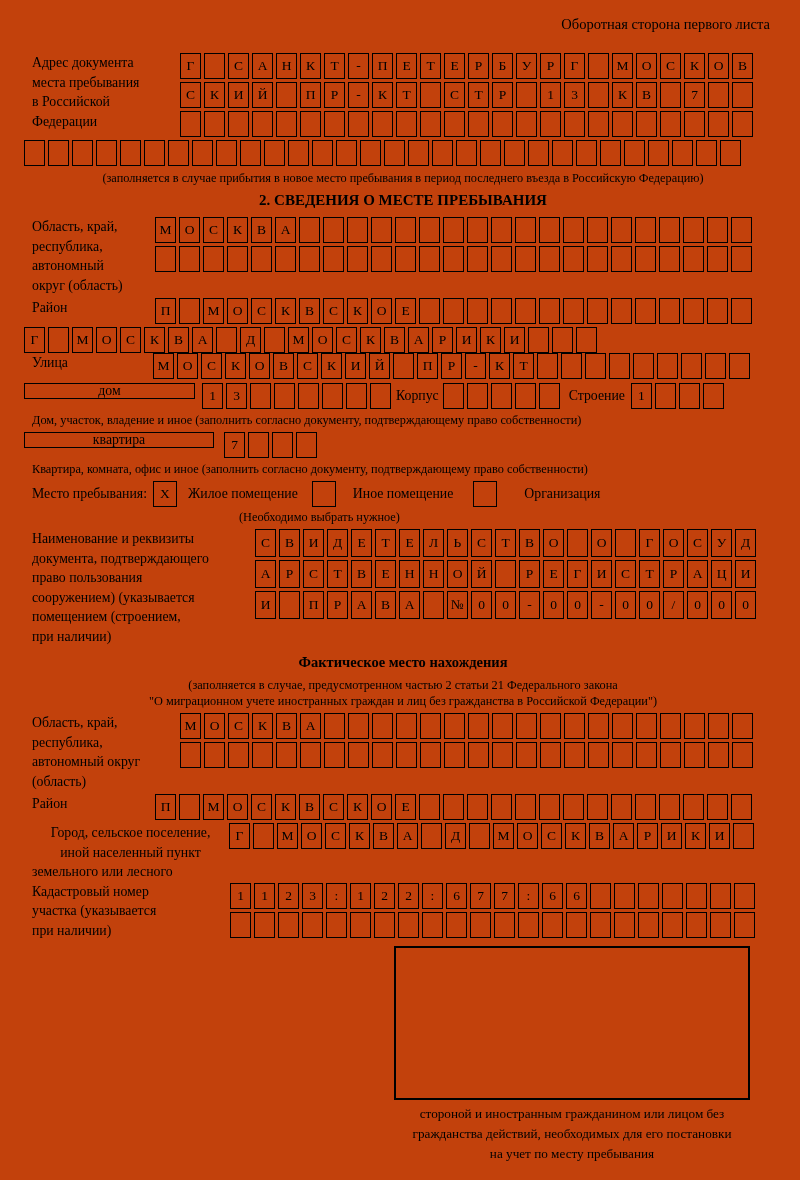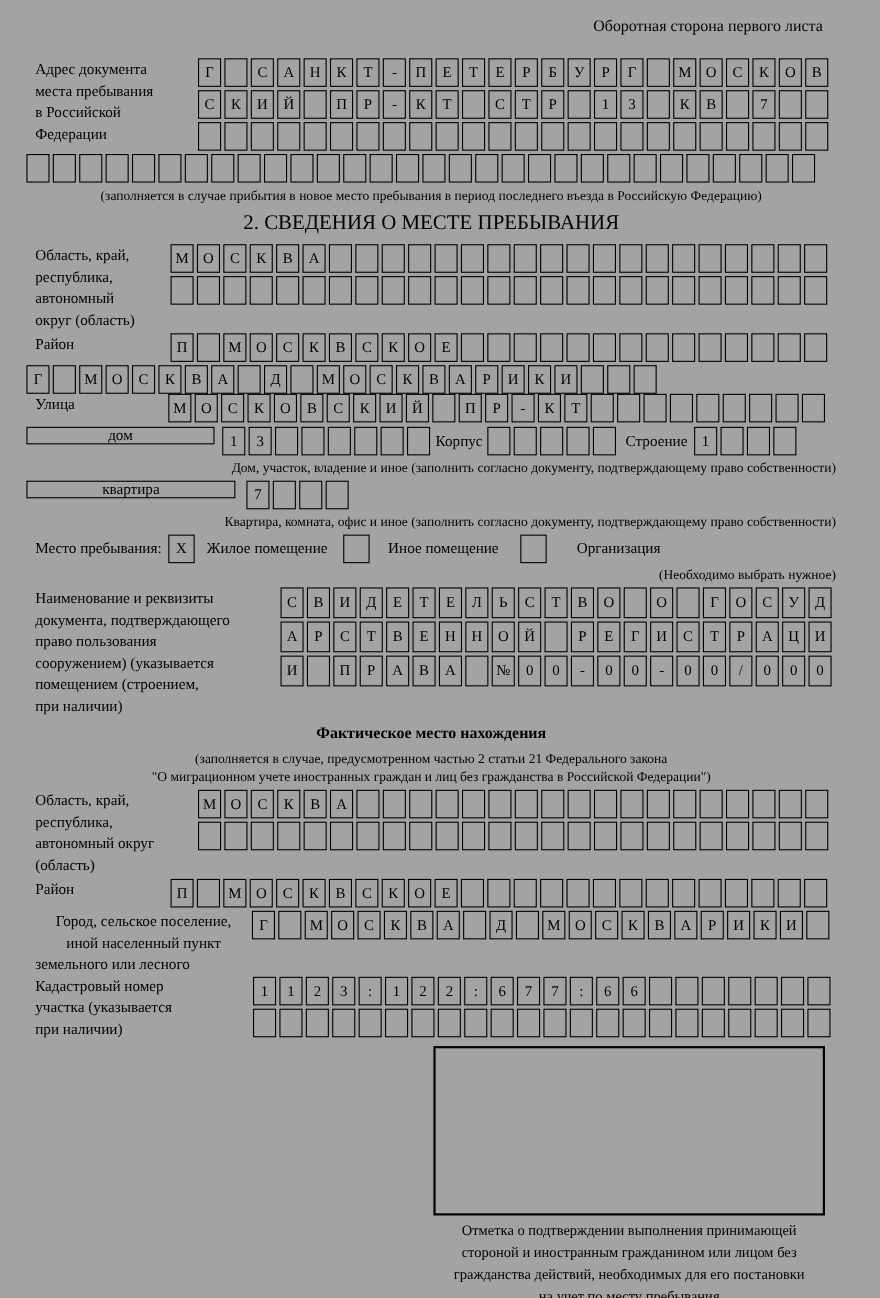--- a/index.html
+++ b/index.html
@@ -1,35 +1,35 @@
 <!DOCTYPE html>
 <html><head>
 <meta charset="utf-8">
 <style>
   html,body{margin:0;padding:0;background:#fff;}
   .page{
     width:800px;height:1180px;box-sizing:border-box;
-    padding:16px 40px 0 24px;position:relative;overflow:hidden;
-    font-family:"Liberation Serif","DejaVu Serif",serif;color:#000;background:#a3a3a3;
+    padding:16px 18px 0 24px;position:relative;overflow:hidden;
+    font-family:"Liberation Serif","DejaVu Serif",serif;color:#000;background:#c2410c;
   }
   .header-note{text-align:right;font-size:14.5px;padding-right:12px;margin-bottom:20px;}
   .field{display:flex;align-items:flex-start;}
   .flabel{flex:none;font-size:13.8px;line-height:19.5px;padding-left:8px;box-sizing:border-box;}
   .rowscol{display:flex;flex-direction:column;}
   .cells{display:flex;}
   .cells + .cells{margin-top:3px;}
   .cell{
     flex:none;box-sizing:border-box;width:21px;height:26px;margin-right:3px;
     border:1.6px solid #000;display:flex;align-items:center;justify-content:center;
     font-size:13.5px;line-height:1;
   }
   .tall .cell{height:28px;}
-  .caption{font-size:12.3px;line-height:16px;text-align:right;}
+  .caption{font-size:12.3px;line-height:16px;}
   .center{text-align:center;}
-  .section-title{font-weight:normal;font-size:19px;text-align:center;margin:6px 0 8px 0;}
+  .section-title{font-weight:bold;font-size:15px;text-align:center;margin:6px 0 8px 0;}
   .wbox{flex:none;box-sizing:border-box;border:1.6px solid #000;height:16px;
         display:flex;align-items:center;justify-content:center;font-size:13.8px;}
   .inline-lbl{font-size:13.8px;line-height:26px;flex:none;}
   .mb2{margin-bottom:2px;} .mb4{margin-bottom:4px;} .mt3{margin-top:3px;} .mt4{margin-top:4px;}
   .fakt-title{font-weight:bold;font-size:14.5px;text-align:center;margin:8px 0 6px 0;}
   .big-box{box-sizing:border-box;border:2px solid #000;width:356px;height:154px;margin-left:370px;margin-top:6px;}
   .otmetka{width:400px;margin-left:348px;text-align:center;font-size:13.2px;line-height:20px;margin-top:4px;}
 </style>
 </head>
 <body>
@@ -645,19 +645,18 @@
           <div class="cell"></div>
           <div class="cell"></div>
           <div class="cell"></div>
           <div class="cell"></div>
         </div>
     </div>
   </div>
 
   <div class="big-box"></div>
   <div class="otmetka">
-    <div>Отметка о подтверждении выполнения принимающей</div>
     <div>стороной и иностранным гражданином или лицом без</div>
     <div>гражданства действий, необходимых для его постановки</div>
     <div>на учет по месту пребывания</div>
   </div>
 
 </div>
 
 </body></html>

